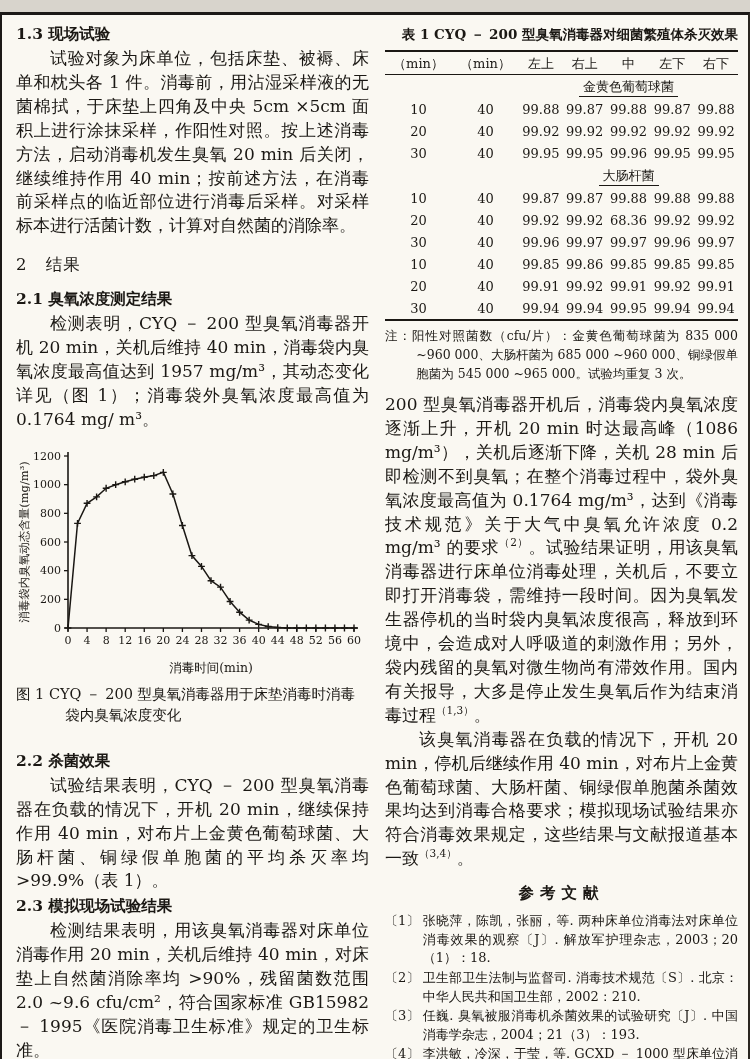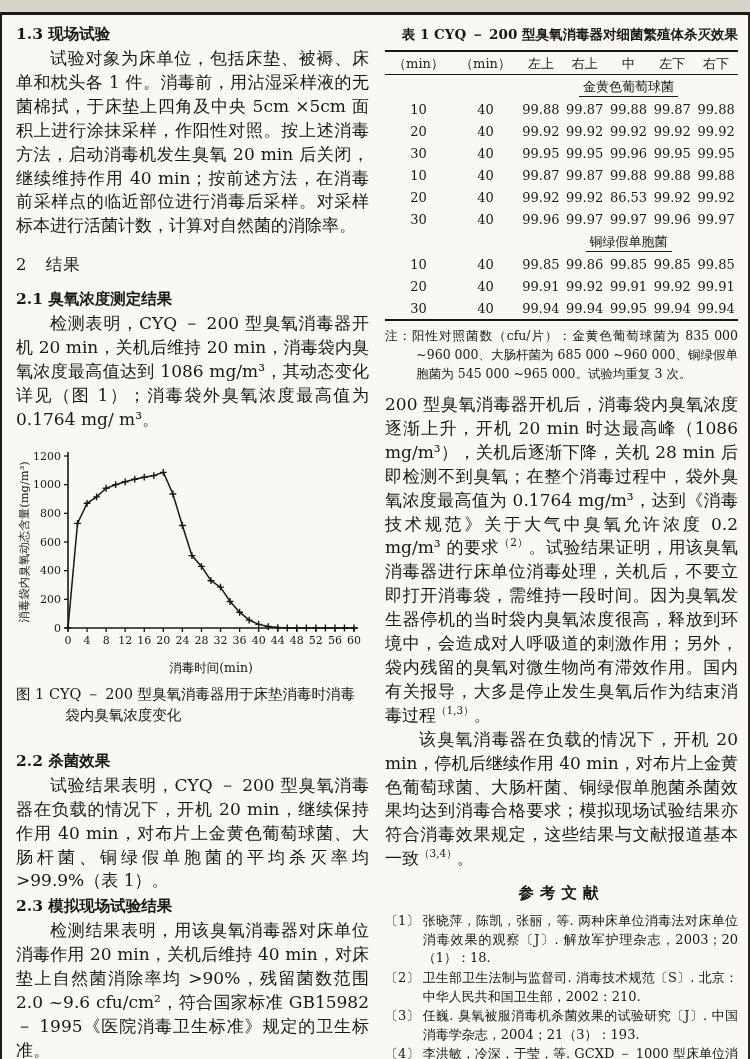--- a/index.html
+++ b/index.html
@@ -76,21 +76,21 @@
 <div class="page">
   <div class="cols">
 
     <div class="col">
       <div class="sec-heading">1.3 现场试验</div>
       <p class="body-para">试验对象为床单位，包括床垫、被褥、床单和枕头各 1 件。消毒前，用沾湿采样液的无菌棉拭，于床垫上四角及中央 5cm ×5cm 面积上进行涂抹采样，作阳性对照。按上述消毒方法，启动消毒机发生臭氧 20 min 后关闭，继续维持作用 40 min；按前述方法，在消毒前采样点的临近部位进行消毒后采样。对采样标本进行活菌计数，计算对自然菌的消除率。</p>
 
       <div class="big-heading"><span>2</span><span class="num-gap"></span><span>结果</span></div>
 
       <div class="sec-heading">2.1 臭氧浓度测定结果</div>
-      <p class="body-para">检测表明，CYQ － 200 型臭氧消毒器开机 20 min，关机后维持 20 min，消毒袋内臭氧浓度最高值达到 1086 mg/m³，其动态变化详见（图 1）；消毒袋外臭氧浓度最高值为 0.1764 mg/ m³。</p>
+      <p class="body-para">检测表明，CYQ － 200 型臭氧消毒器开机 20 min，关机后维持 40 min，消毒袋内臭氧浓度最高值达到 1957 mg/m³，其动态变化详见（图 1）；消毒袋外臭氧浓度最高值为 0.1764 mg/ m³。</p>
 
       <div class="figure-block">
         <div id="chart-holder"><svg width="352" height="232" viewBox="0 0 352 232">
               <line x1="52" y1="184" x2="52" y2="8" stroke="#1b1814" stroke-width="1.6"></line>
               <line x1="52" y1="184" x2="342" y2="184" stroke="#1b1814" stroke-width="1.6"></line>
               <line x1="48" y1="184" x2="52" y2="184" stroke="#1b1814" stroke-width="1.3"></line>
               <text x="45" y="187.5" text-anchor="end" font-size="11">0</text>
               <line x1="48" y1="155.33333333333334" x2="52" y2="155.33333333333334" stroke="#1b1814" stroke-width="1.3"></line>
               <text x="45" y="158.83333333333334" text-anchor="end" font-size="11">200</text>
               <line x1="48" y1="126.66666666666667" x2="52" y2="126.66666666666667" stroke="#1b1814" stroke-width="1.3"></line>
@@ -232,49 +232,49 @@
             <tr>
               <td>30</td>
               <td>40</td>
               <td>99.95</td>
               <td>99.95</td>
               <td>99.96</td>
               <td>99.95</td>
               <td>99.95</td>
             </tr>
             <tr>
+              <td colspan="2"></td>
+              <td colspan="5"><span class="group-label">大肠杆菌</span></td>
+            </tr>
+            <tr>
               <td>10</td>
               <td>40</td>
               <td>99.87</td>
               <td>99.87</td>
               <td>99.88</td>
               <td>99.88</td>
               <td>99.88</td>
             </tr>
             <tr>
               <td>20</td>
               <td>40</td>
               <td>99.92</td>
               <td>99.92</td>
-              <td>86.53</td>
+              <td>68.36</td>
               <td>99.92</td>
               <td>99.92</td>
             </tr>
             <tr>
               <td>30</td>
               <td>40</td>
               <td>99.96</td>
               <td>99.97</td>
               <td>99.97</td>
               <td>99.96</td>
               <td>99.97</td>
-            </tr>
-            <tr>
-              <td colspan="2"></td>
-              <td colspan="5"><span class="group-label">铜绿假单胞菌</span></td>
             </tr>
             <tr>
               <td>10</td>
               <td>40</td>
               <td>99.85</td>
               <td>99.86</td>
               <td>99.85</td>
               <td>99.85</td>
               <td>99.85</td>
             </tr>

